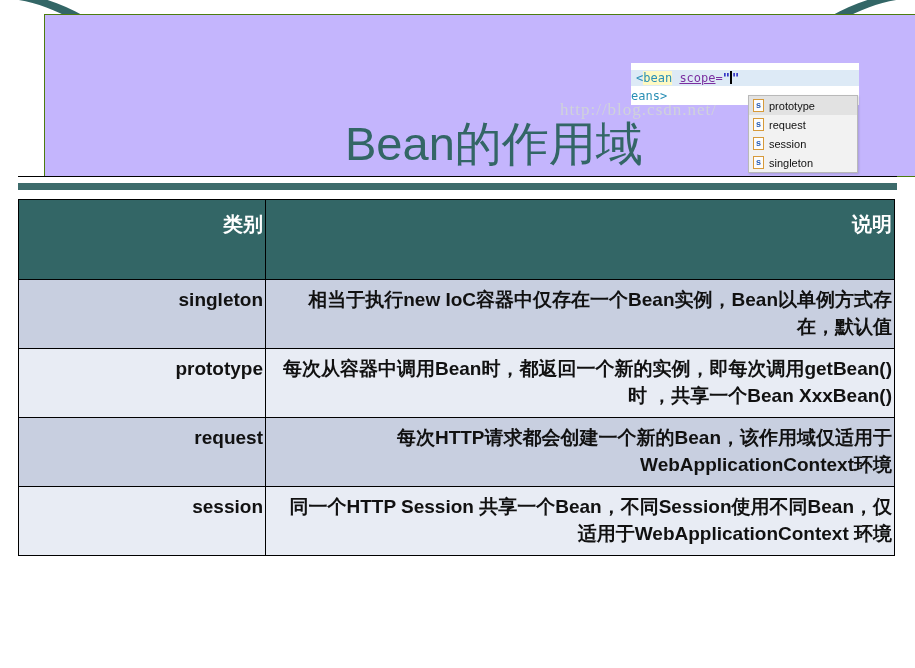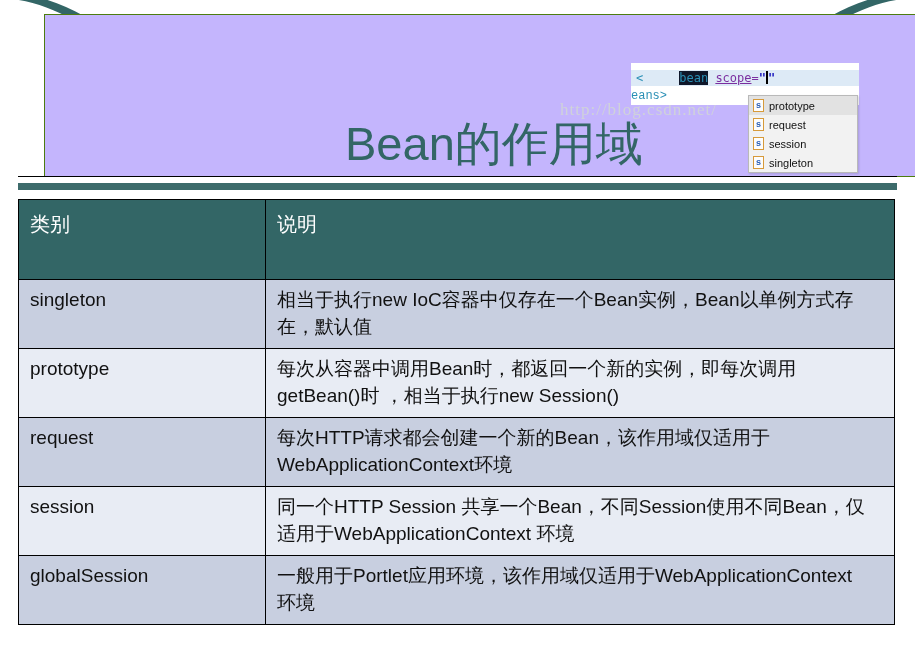--- a/index.html
+++ b/index.html
@@ -91,24 +91,23 @@
     padding-left: 5px;
     box-sizing: border-box;
     line-height: 16px;
   }
   #code-line-2 {
     position: absolute;
     left: 0;
     top: 25px;
     white-space: nowrap;
     line-height: 16px;
-    font-family: Liberation Mono, monospace;
   }
   .tok-angle  { color: #2a8fb5; }
-  .tok-tag    { color: #2a8fb5; background: #0f172a; margin-left: 36px; }
+  .tok-tag    { color: #2a8fb5; background: #fef9c3; }
   .tok-attr   { color: #7b2fa0; text-decoration: underline; }
   .tok-eq     { color: #7b2fa0; }
   .tok-quote  { color: #2020c0; font-weight: bold; }
   #code-caret {
     display: inline-block;
     width: 2px;
     height: 13px;
     background: #000000;
     vertical-align: -2px;
   }
@@ -168,27 +167,27 @@
     position: absolute;
     left: 18px;
     top: 199px;
     width: 877px;
     border-collapse: collapse;
     table-layout: fixed;
   }
   #scope-table td, #scope-table th {
     border: 1px solid #000000;
     vertical-align: top;
-    padding: 7px 20px 7px 11px;
+    padding: 7px 2px 7px 11px;
     font-size: 19px;
     line-height: 1.42;
     color: #111111;
     font-family: "Liberation Sans", "DejaVu Sans", sans-serif;
-    text-align: left;
-    font-weight: normal;
+    text-align: right;
+    font-weight: bold;
   }
   #scope-table th {
     background: #336666;
     color: #ffffff;
     height: 62px;
     font-size: 20px;
     padding-top: 10px;
   }
   .col-cat { width: 247px; }
   tr.row-odd  td { background: #c8cfe0; }
@@ -252,28 +251,24 @@
       <th>说明</th>
     </tr>
   </thead>
   <tbody>
     <tr class="row-odd">
       <td class="cat-cell">singleton</td>
       <td class="desc-cell">相当于执行new IoC容器中仅存在一个Bean实例，Bean以单例方式存在，默认值</td>
     </tr>
     <tr class="row-even">
       <td class="cat-cell">prototype</td>
-      <td class="desc-cell">每次从容器中调用Bean时，都返回一个新的实例，即每次调用getBean()时 ，相当于执行new Session()</td>
+      <td class="desc-cell">每次从容器中调用Bean时，都返回一个新的实例，即每次调用getBean()时 ，共享一个Bean XxxBean()</td>
     </tr>
     <tr class="row-odd">
       <td class="cat-cell">request</td>
       <td class="desc-cell">每次HTTP请求都会创建一个新的Bean，该作用域仅适用于WebApplicationContext环境</td>
     </tr>
     <tr class="row-even">
       <td class="cat-cell">session</td>
       <td class="desc-cell">同一个HTTP Session 共享一个Bean，不同Session使用不同Bean，仅适用于WebApplicationContext 环境</td>
     </tr>
-    <tr class="row-odd">
-      <td class="cat-cell">globalSession</td>
-      <td class="desc-cell">一般用于Portlet应用环境，该作用域仅适用于WebApplicationContext 环境</td>
-    </tr>
   </tbody>
 </table>
 
 </body></html>

